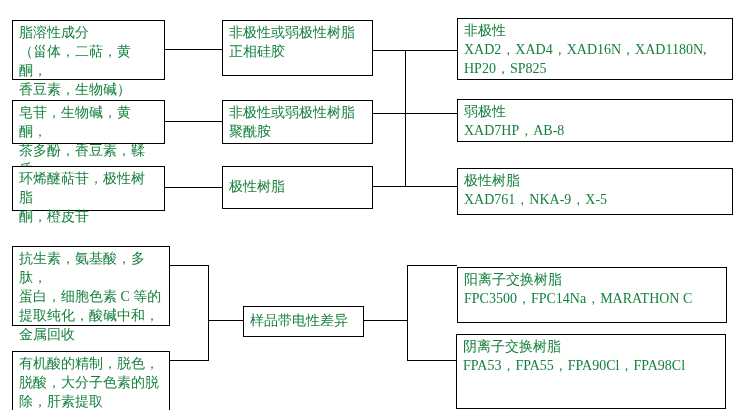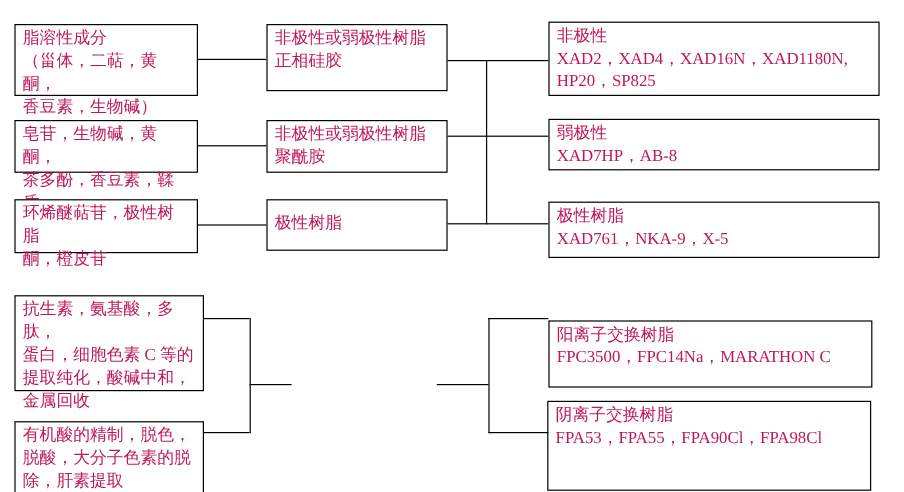--- a/index.html
+++ b/index.html
@@ -6,21 +6,21 @@
     margin: 0;
     padding: 0;
     background: #ffffff;
   }
   .canvas {
     position: relative;
     width: 753px;
     height: 410px;
     background: #ffffff;
     font-family: "Liberation Serif", "DejaVu Serif", serif;
-    color: #be185d;
+    color: #15803d;
     overflow: hidden;
   }
   .node {
     position: absolute;
     box-sizing: border-box;
     border: 1px solid #000000;
     background: #ffffff;
     padding: 2px 6px;
     font-size: 14px;
     line-height: 19px;
@@ -95,20 +95,21 @@
   <div class="node" id="n-r3">极性树脂
 XAD761，NKA-9，X-5</div>
 
   <div class="node" id="n-l4">抗生素，氨基酸，多肽，
 蛋白，细胞色素 C 等的
 提取纯化，酸碱中和，
 金属回收</div>
   <div class="node" id="n-l5">有机酸的精制，脱色，
 脱酸，大分子色素的脱
 除，肝素提取</div>
+  <div class="node" id="n-m4">样品带电性差异</div>
   <div class="node" id="n-r4">阳离子交换树脂
 FPC3500，FPC14Na，MARATHON C</div>
   <div class="node" id="n-r5">阴离子交换树脂
 FPA53，FPA55，FPA90Cl，FPA98Cl</div>
 
   <div class="hline" id="c1"></div>
   <div class="hline" id="c2"></div>
   <div class="hline" id="c3"></div>
   <div class="hline" id="c4"></div>
   <div class="hline" id="c5"></div>

